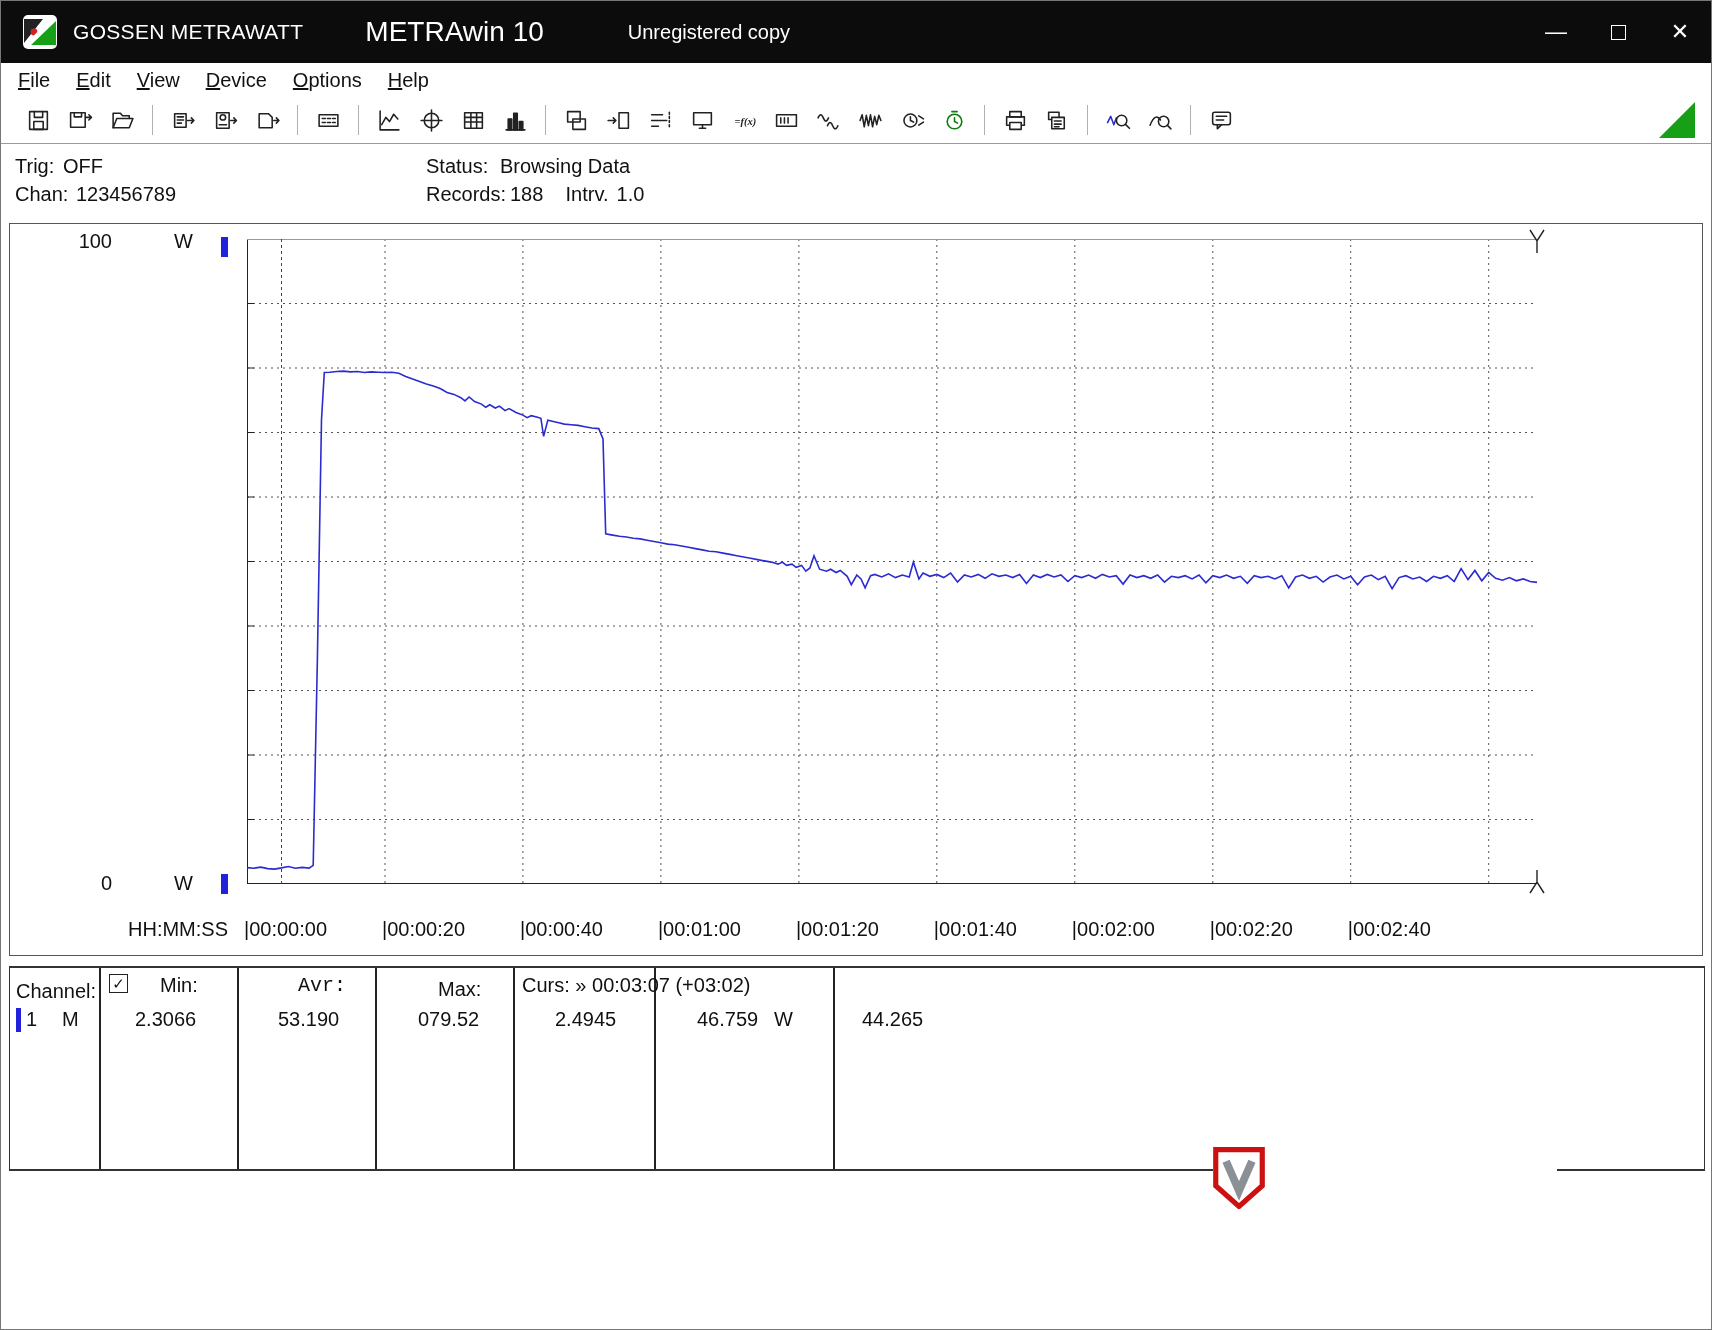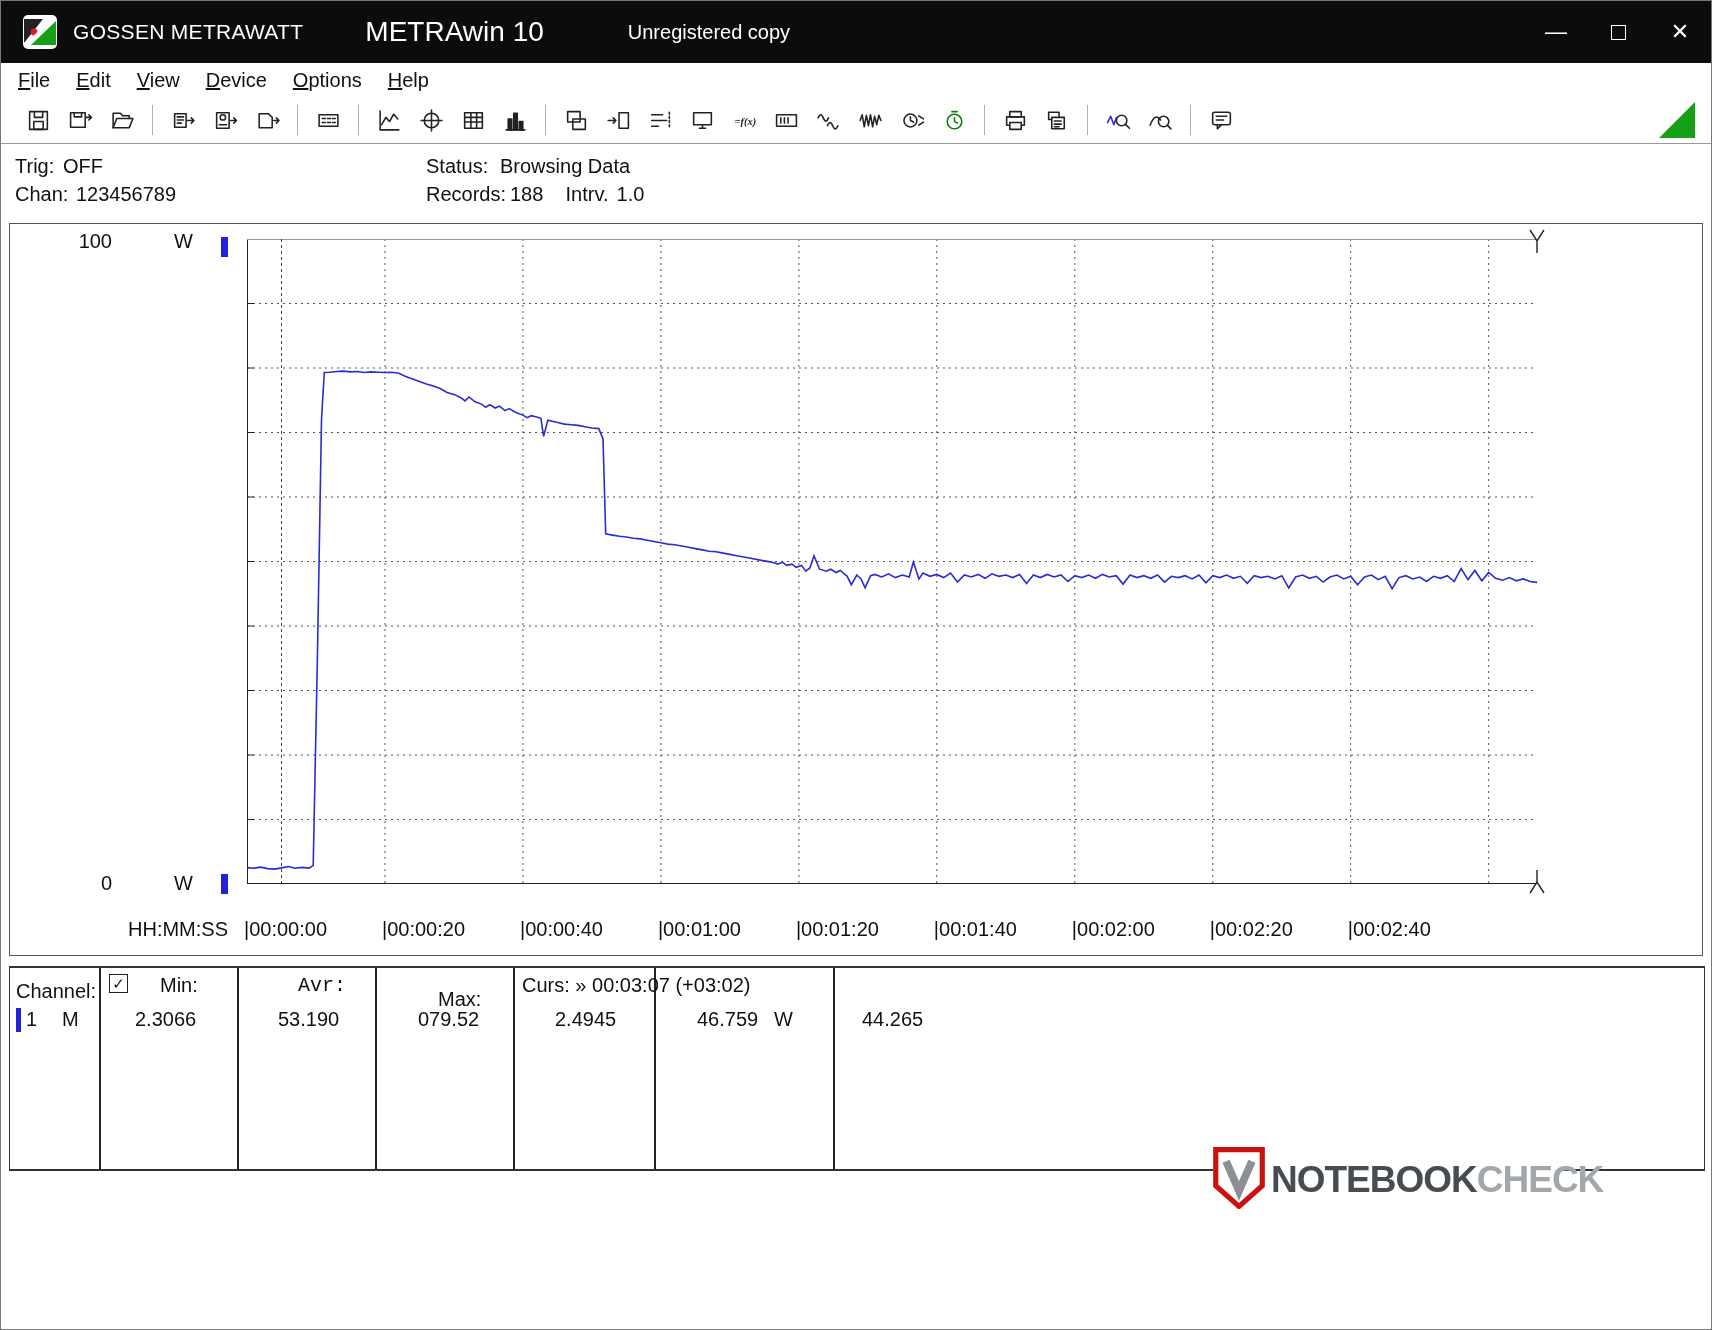--- a/index.html
+++ b/index.html
@@ -384,21 +384,21 @@
     <div class="vline" style="left:503px;"></div>
     <div class="vline" style="left:644px;"></div>
     <div class="vline" style="left:823px;"></div>
 
     <span class="vt-cell" style="left:6px; top:12px;">Channel:</span>
     <span class="checkbox">
         <span>✓</span>
       </span>
     <span class="vt-cell" style="left:150px; top:6px;">Min:</span>
     <span class="vt-cell" style="left:288px; top:6px;font-family:Liberation Mono, monospace;">Avr:</span>
-    <span class="vt-cell" style="left:428px; top:20px;">Max:</span>
+    <span class="vt-cell" style="left:428px; top:10px;">Max:</span>
     <span class="vt-cell" style="left:512px; top:6px;">Curs: » 00:03:07 (+03:02)</span>
 
     <span class="chanbar"></span>
     <span class="vt-cell" style="left:16px; top:40px;">1</span>
     <span class="vt-cell" style="left:52px; top:40px;">M</span>
     <span class="vt-cell" style="left:125px; top:40px;">2.3066</span>
     <span class="vt-cell" style="left:268px; top:40px;">53.190</span>
     <span class="vt-cell" style="left:408px; top:40px;">079.52</span>
     <span class="vt-cell" style="left:545px; top:40px;">2.4945</span>
     <span class="vt-cell" style="left:687px; top:40px;">46.759</span>
@@ -407,16 +407,15 @@
   </div>
 
 
   <div class="watermark">
     <span>
       <svg viewBox="0 0 40 48" width="52" height="62">
         <path d="M2 2 H38 V30 L20 46 L2 30 Z" fill="#fff" stroke="#cc1111" stroke-width="4"></path>
         <path d="M10 11 L20 34 L30 11" fill="none" stroke="#8a9096" stroke-width="6"></path>
       </svg>
     </span>
-    <span class="wm-text"><span class="wm-1">NOTEBOOK</span><span class="wm-2">CHECK</span></span>
   </div>
 
 </div>
 
 </body></html>

